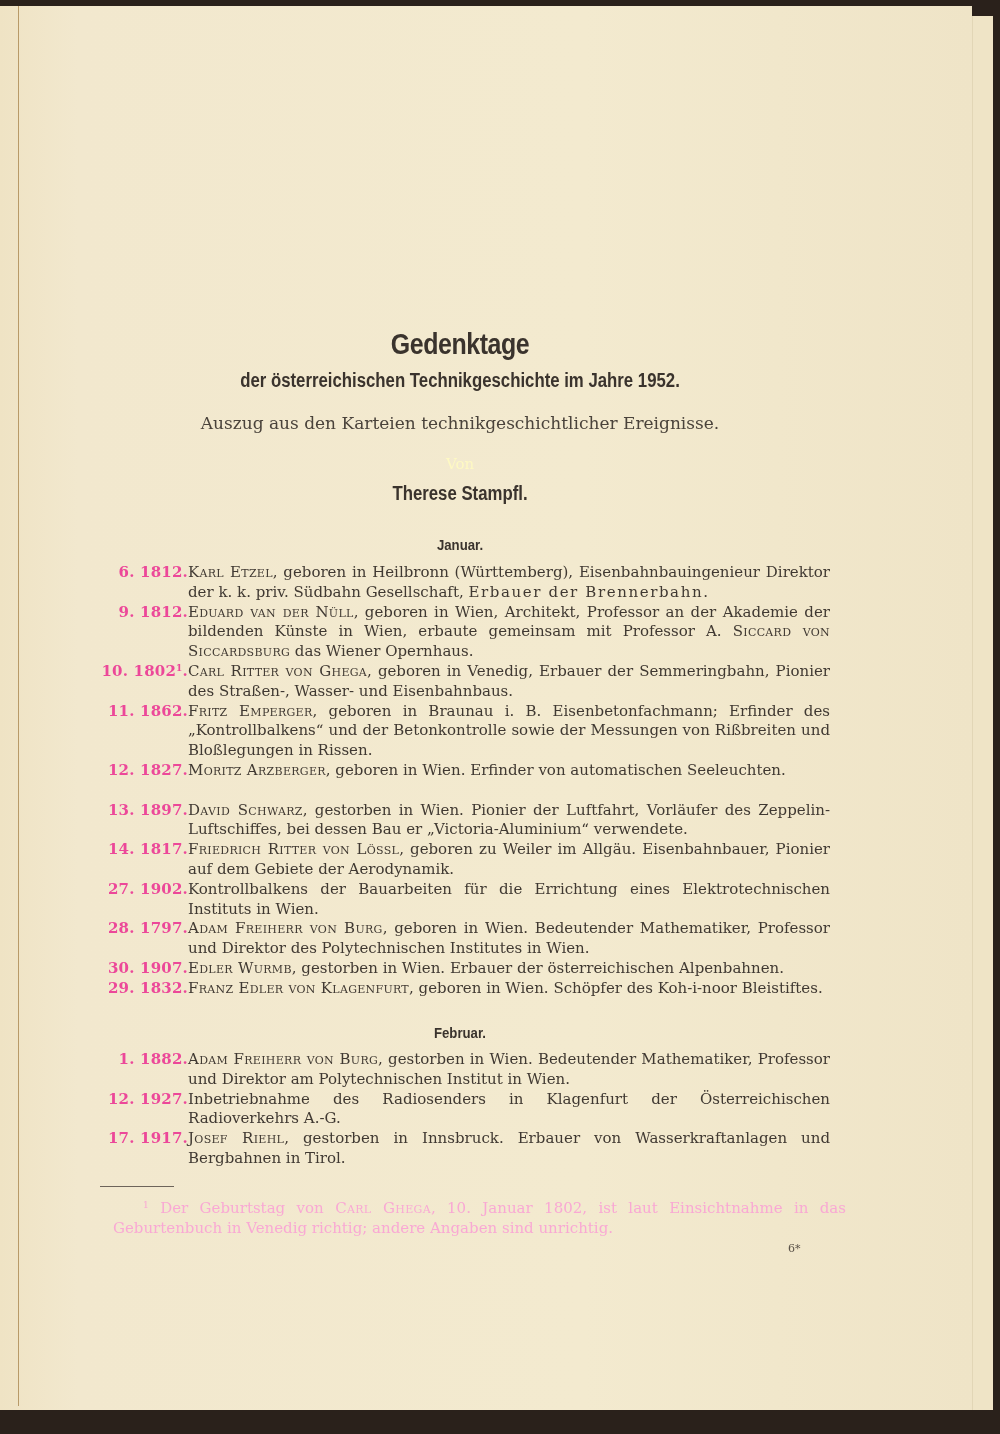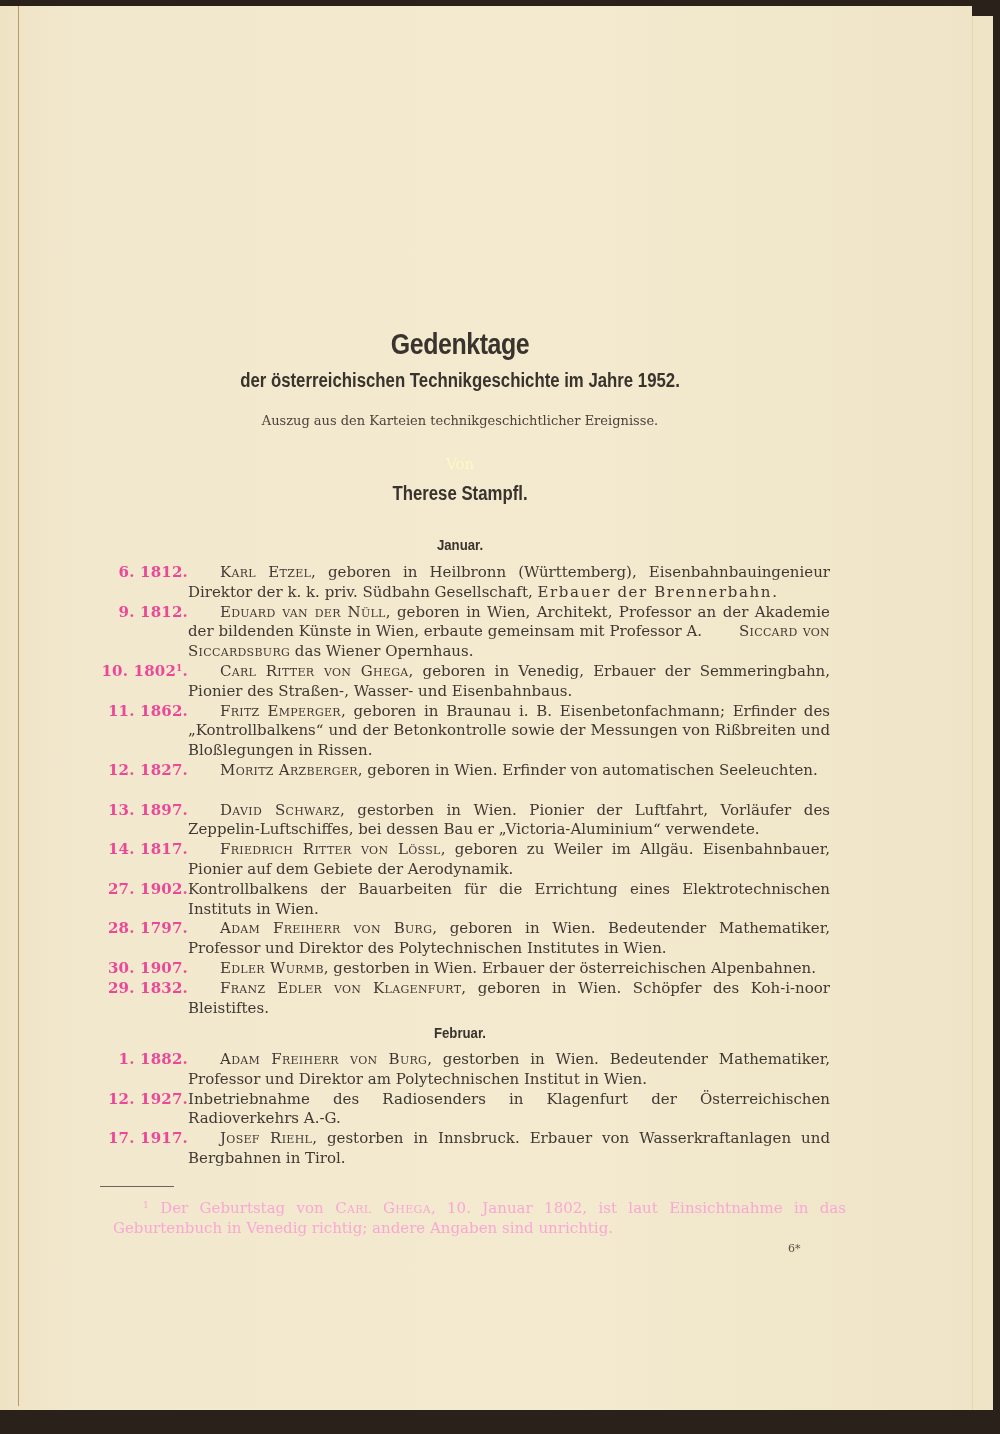--- a/index.html
+++ b/index.html
@@ -27,21 +27,21 @@
     background: #2a211b;
   }
   .title {
     position: absolute; left: 0; width: 920px; text-align: center;
     font-family: "Liberation Sans", sans-serif; font-weight: bold; color: #3a332d;
   }
   .t-main { top: 328px; font-size: 29px; letter-spacing: -0.5px; transform: scaleX(0.86); }
   .t-sub { top: 369px; font-size: 19.5px; transform: scaleX(0.86); }
   .t-excerpt {
     position: absolute; left: 0; width: 920px; top: 413px; text-align: center;
-    font-size: 13px; color: #4a433b;
+    font-size: 17px; color: #4a433b;
   }
   .t-von {
     position: absolute; left: 0; width: 920px; top: 455px; text-align: center;
     font-size: 15px; color: #fef9c3;
   }
   .t-author { top: 482px; font-size: 19.5px; transform: scaleX(0.86); }
   .month {
     position: absolute; left: 0; width: 920px; text-align: center;
     font-family: "Liberation Sans", sans-serif; font-weight: bold;
     font-size: 15px; color: #3a332d; transform: scaleX(0.88);
@@ -51,21 +51,21 @@
   .entry-date {
     width: 88px; flex: none; text-align: right; padding-right: 0px;
     font-weight: bold; font-size: 15px; line-height: 19.8px; color: #ec4899;
     white-space: nowrap; letter-spacing: 0.2px;
   }
   .entry-date sup { font-size: 9px; line-height: 0; vertical-align: 5px; }
   .entry-text {
     flex: 1; padding-left: 0px; margin-left: 0px; position: absolute; left: 88px; right: 0;
     font-size: 15px; line-height: 19.8px; text-align: justify; color: #403932;
   }
-  .entry-text .sc { font-variant: small-caps; letter-spacing: 0.3px; margin-left: 32px; }
+  .entry-text .sc { font-variant: small-caps; letter-spacing: 0.3px; }
   .entry-text .sp { letter-spacing: 1.6px; }
   .entry { min-height: 19.8px; }
   .footrule {
     position: absolute; left: 100px; top: 1186px; width: 74px; height: 1px; background: #6d645a;
   }
   .footnote {
     position: absolute; left: 113px; width: 733px; top: 1198px;
     font-size: 15px; line-height: 20px; color: #f9a8d4; text-align: justify;
   }
   .footnote .indent { padding-left: 30px; }

